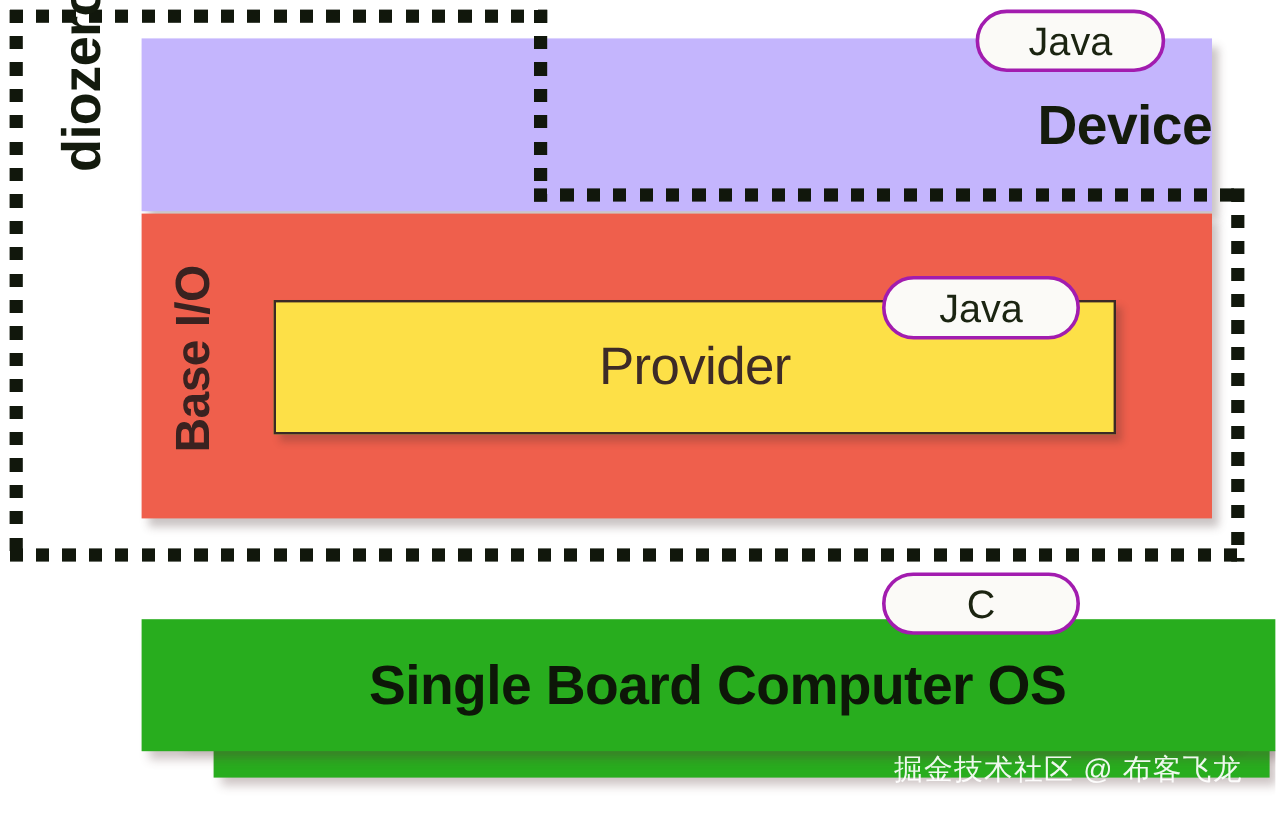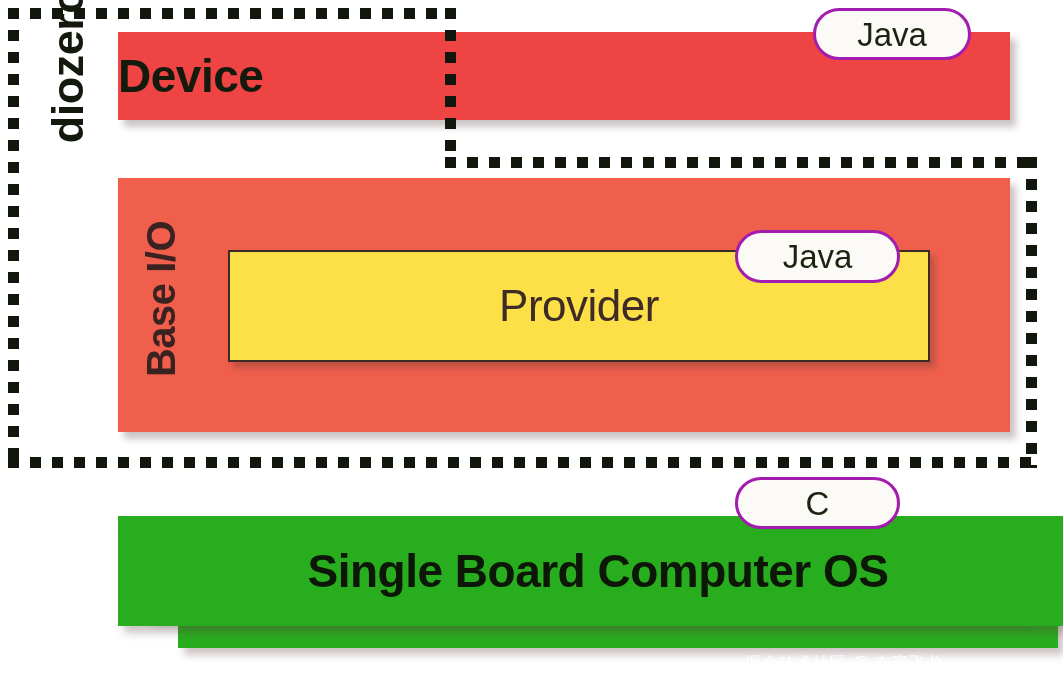--- a/index.html
+++ b/index.html
@@ -74,27 +74,27 @@
   
   .layer {
     position: absolute;
     box-sizing: border-box;
   }
 
   #device-box {
     left: 118px;
     top: 32px;
     width: 892px;
-    height: 88px;
-    background: #ef4444;
+    height: 144px;
+    background: #c4b5fd;
     box-shadow: 6px 7px 7px rgba(80,60,60,0.30);
     z-index: 3;
     display: flex;
     align-items: center;
-    justify-content: flex-start;
+    justify-content: flex-end;
   }
   #device-label {
     font-size: 46px;
     font-weight: bold;
     color: #141b0c;
     letter-spacing: -0.5px;
   }
 
   #baseio-box {
     left: 118px;
@@ -203,22 +203,22 @@
   }
 
   #badge-device   { left: 813px; top: 8px;   width: 158px; height: 52px; }
   #badge-provider { left: 735px; top: 230px; width: 165px; height: 53px; }
   #badge-sbc      { left: 735px; top: 477px; width: 165px; height: 52px; }
 
   
   #watermark {
     position: absolute;
     left: 745px;
-    top: 653px;
-    font-size: 16px;
+    top: 625px;
+    font-size: 24px;
     color: rgba(255,255,255,0.92);
     letter-spacing: 1px;
     white-space: nowrap;
     z-index: 10;
   }
 </style>
 </head>
 <body>
 
 <div id="stage">

